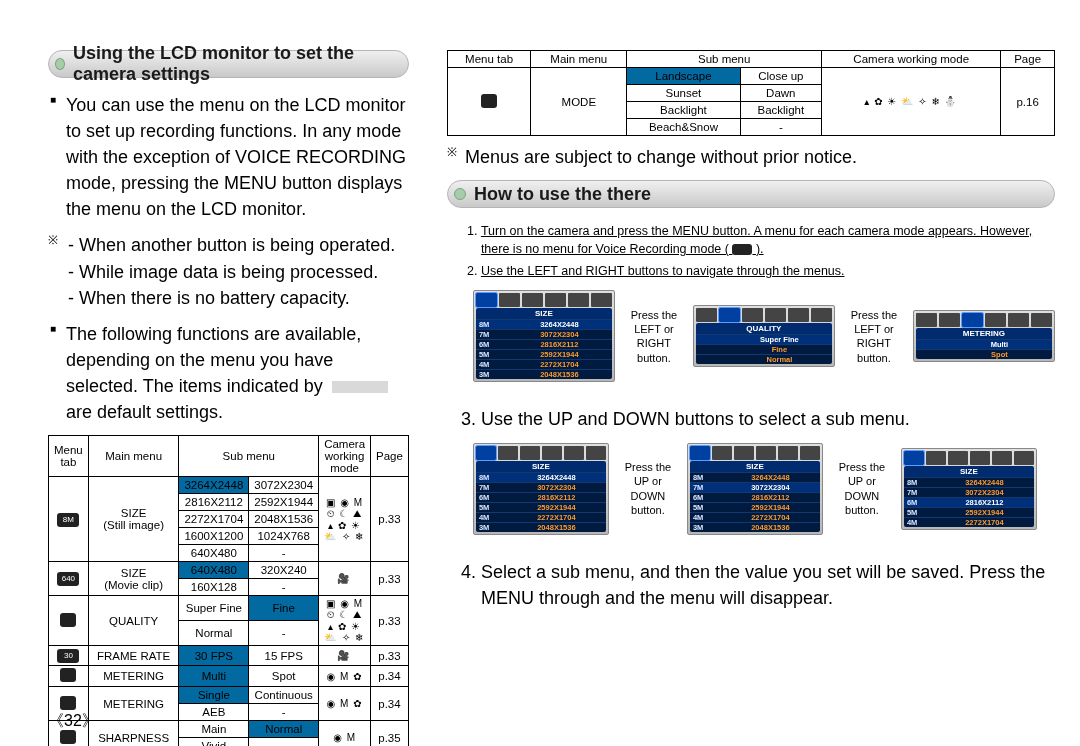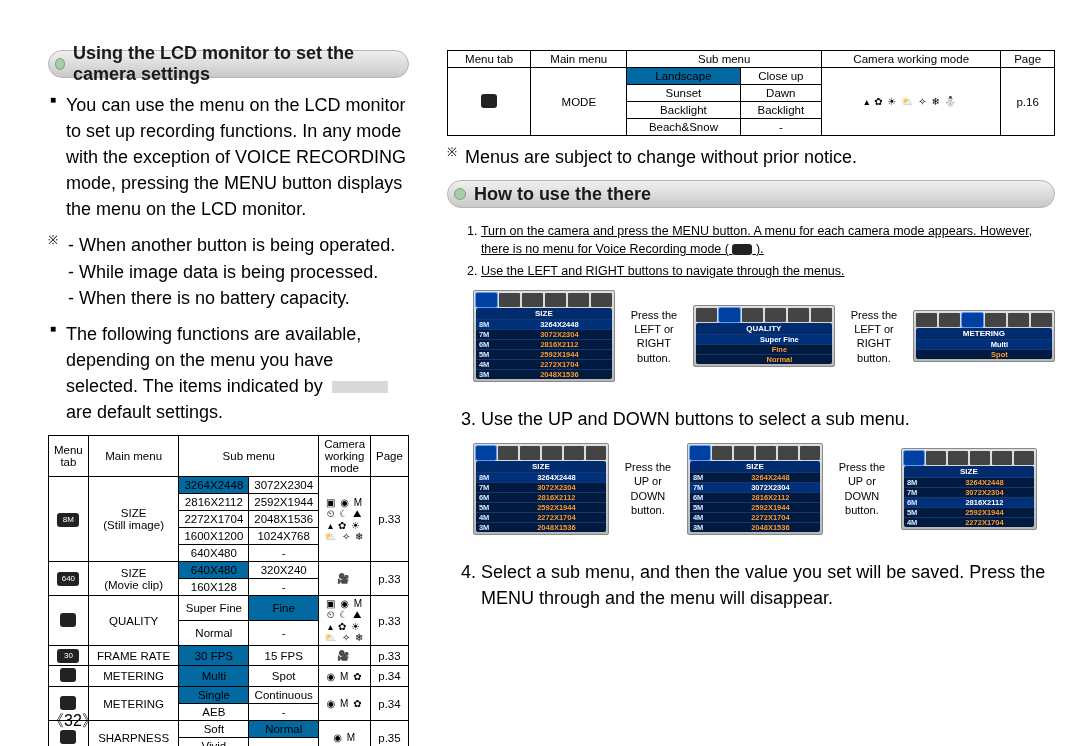--- a/index.html
+++ b/index.html
@@ -166,21 +166,21 @@
         <td rowspan="2">p.34</td>
       </tr>
       <tr>
             <td>AEB</td>
             <td>-</td>
           </tr>
 
       <tr>
         <td rowspan="2"><span class="iconsm"></span></td>
         <td rowspan="2">SHARPNESS</td>
-        <td>Soft</td>
+        <td>Main</td>
         <td class="def">Normal</td>
         <td rowspan="2" class="icons">◉ M</td>
         <td rowspan="2">p.35</td>
       </tr>
       <tr>
             <td>Vivid</td>
             <td>-</td>
           </tr>
 
       <tr>

